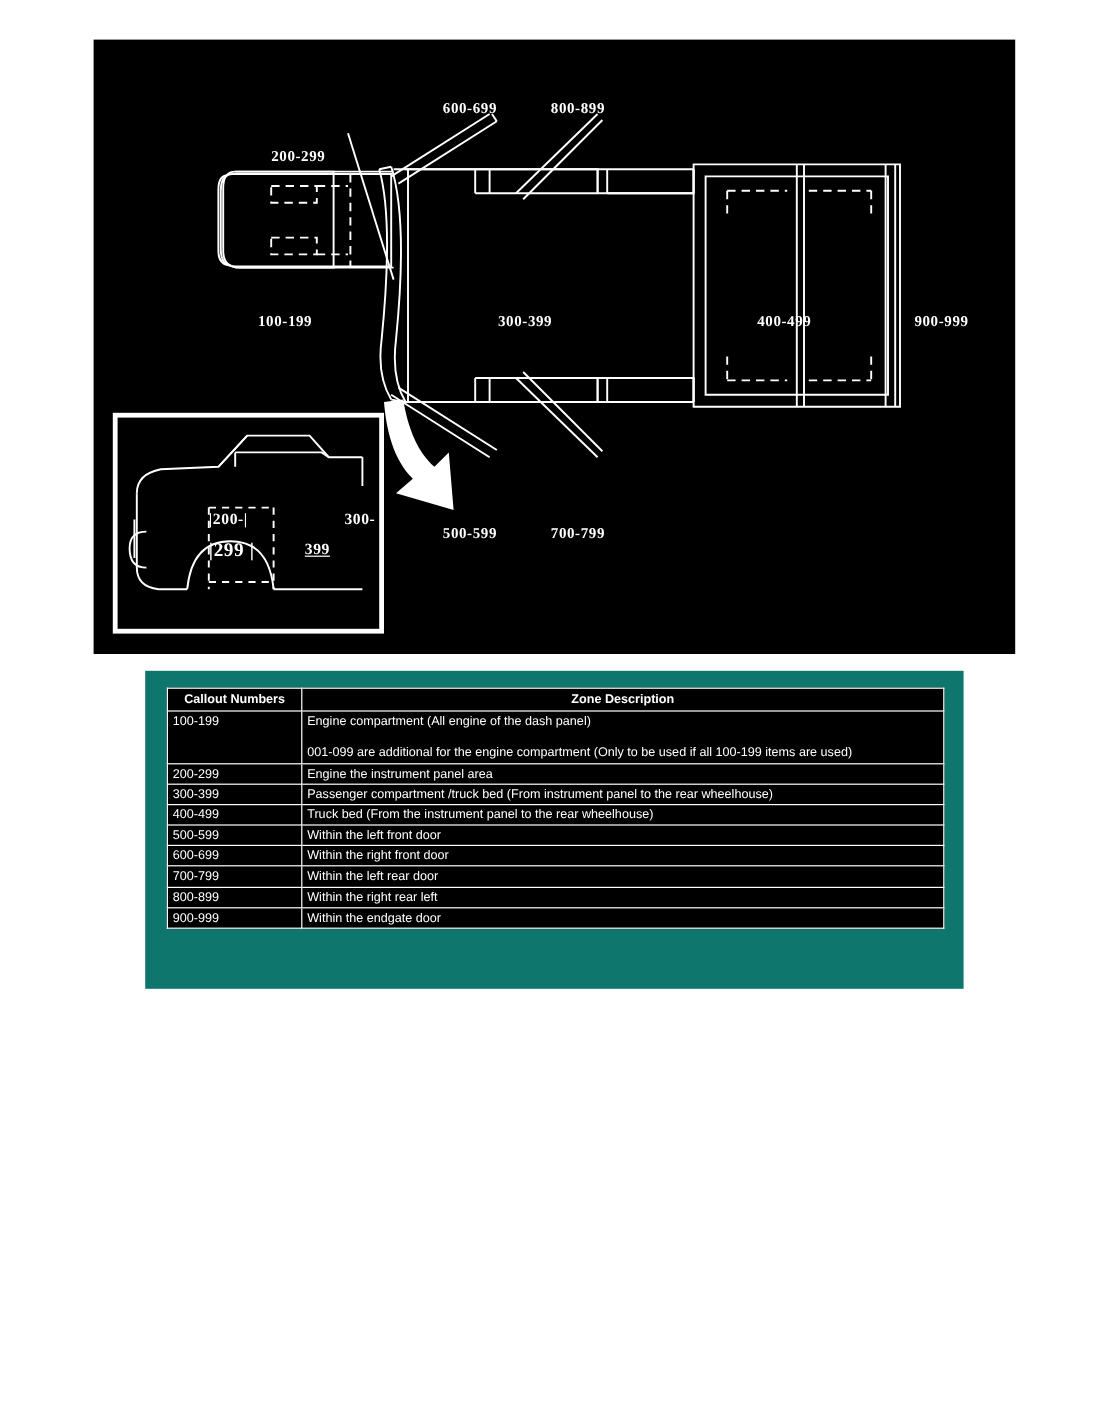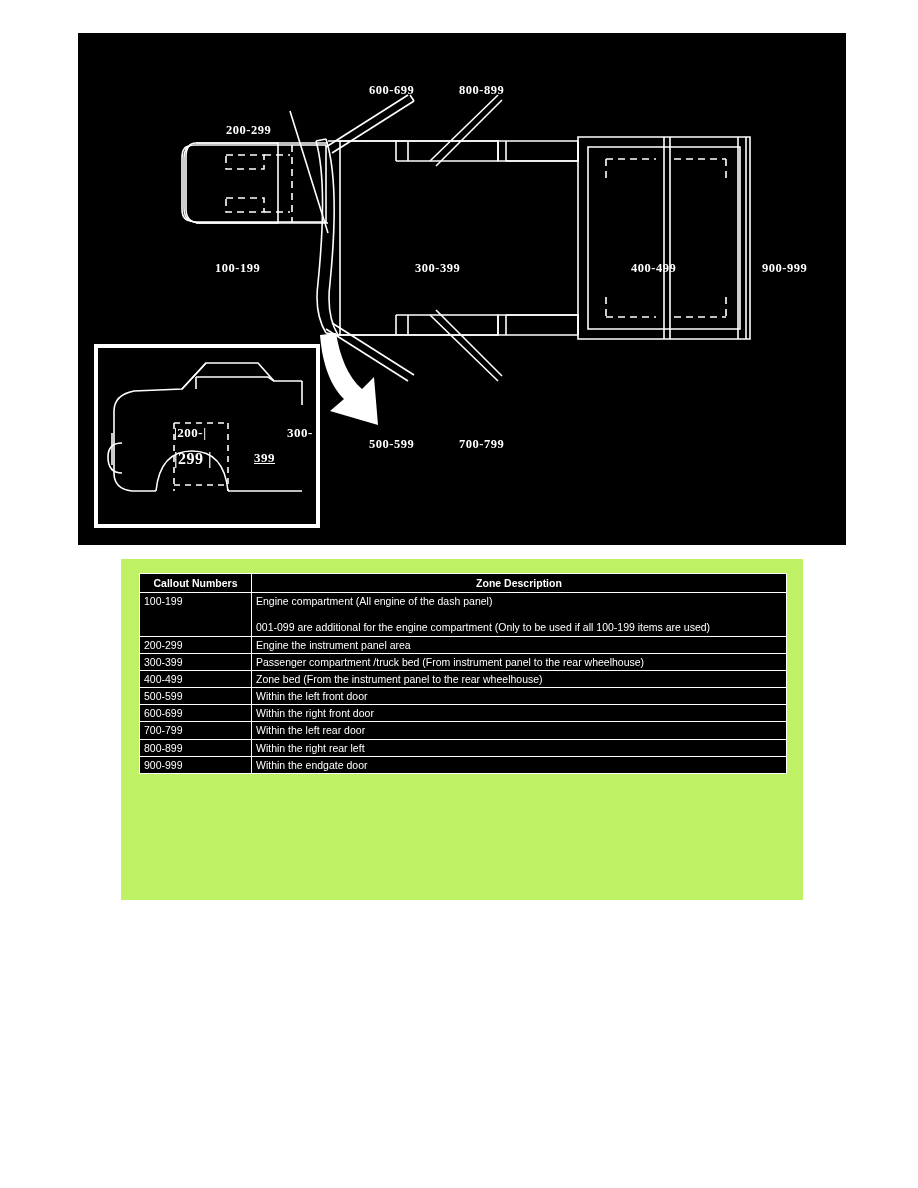--- a/index.html
+++ b/index.html
@@ -40,22 +40,22 @@
   .zlabel.bold {
     font-weight: bold;
   }
 
   
   #table-panel {
     position: absolute;
     left: 121px;
     top: 559px;
     width: 682px;
-    height: 341px;
-    background: #bef264;
+    height: 265px;
+    background: #0f766e;
   }
   #zone-table {
     position: absolute;
     left: 18px;
     top: 14px;
     width: 648px;
     border-collapse: collapse;
     background: #000000;
   }
   #zone-table td, #zone-table th {
@@ -234,21 +234,21 @@
       <tr>
         <td class="col-callout">200-299</td>
         <td>Engine the instrument panel area</td>
       </tr>
       <tr>
         <td class="col-callout">300-399</td>
         <td>Passenger compartment /truck bed (From instrument panel to the rear wheelhouse)</td>
       </tr>
       <tr>
         <td class="col-callout">400-499</td>
-        <td>Zone bed (From the instrument panel to the rear wheelhouse)</td>
+        <td>Truck bed (From the instrument panel to the rear wheelhouse)</td>
       </tr>
       <tr>
         <td class="col-callout">500-599</td>
         <td>Within the left front door</td>
       </tr>
       <tr>
         <td class="col-callout">600-699</td>
         <td>Within the right front door</td>
       </tr>
       <tr>

